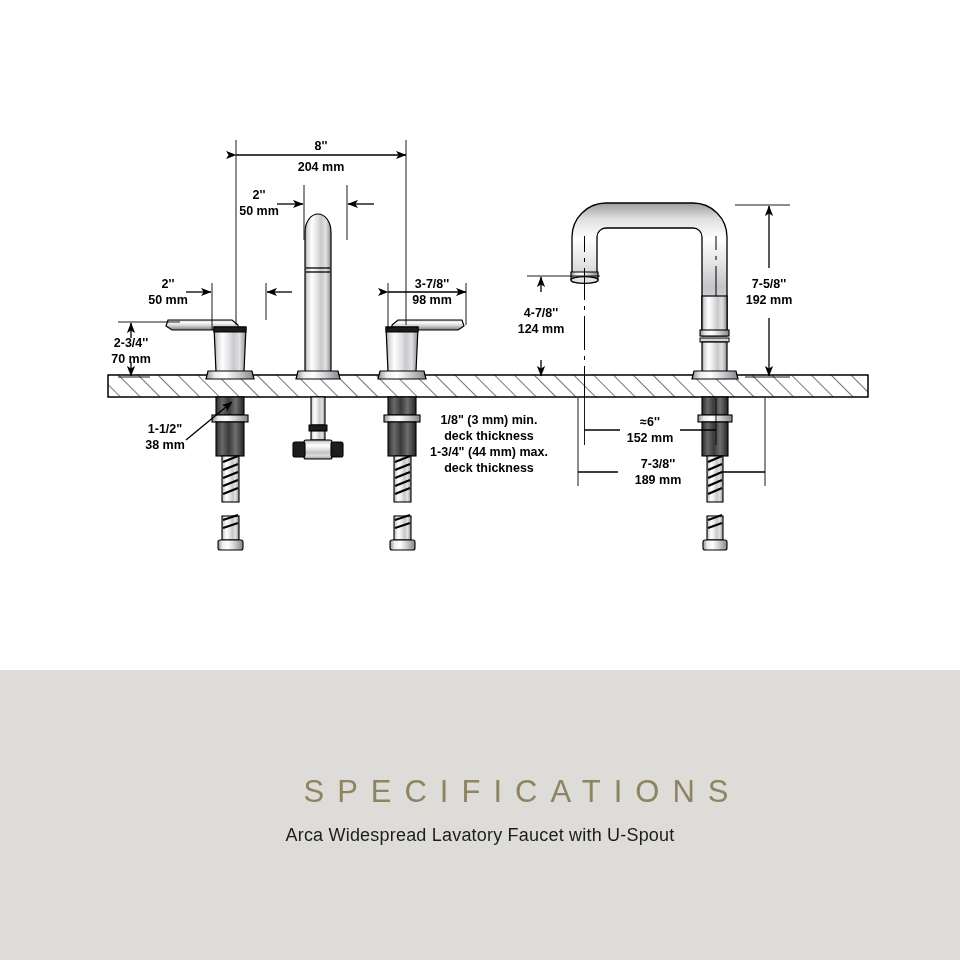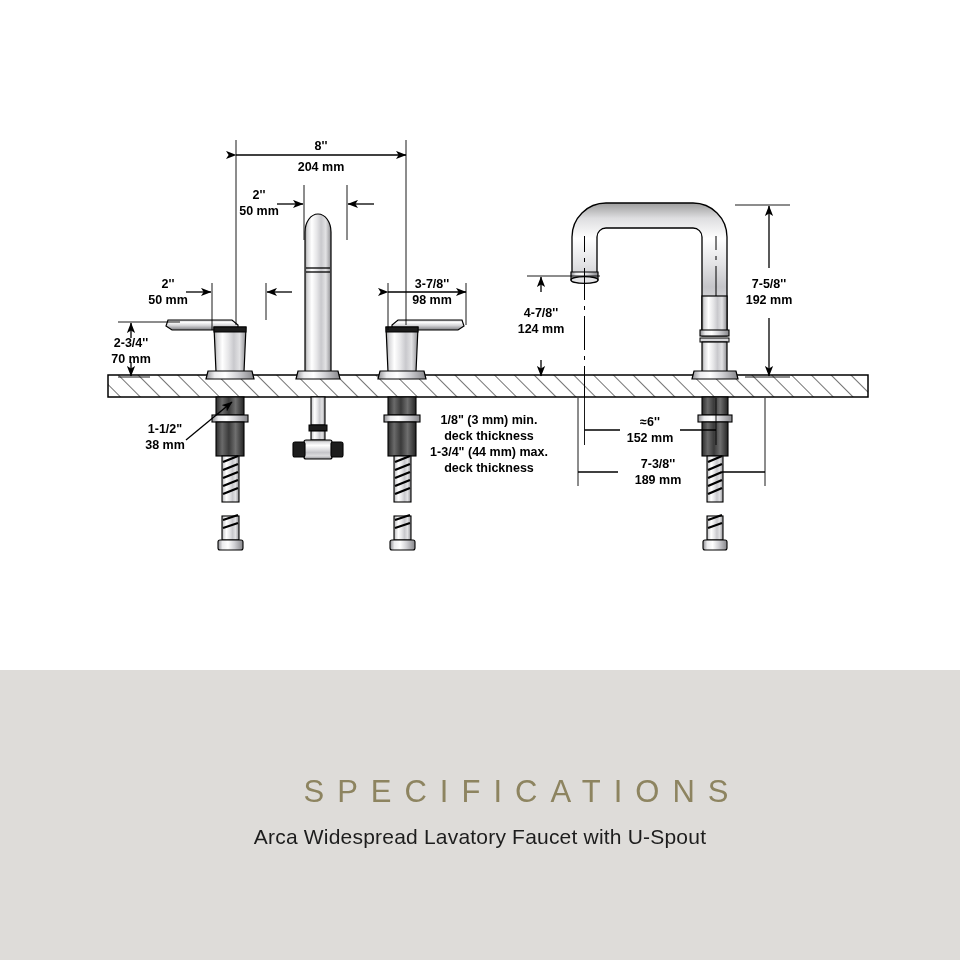--- a/index.html
+++ b/index.html
@@ -27,21 +27,21 @@
     letter-spacing:13px;
     text-indent:13px;
     color:#8d8460;
     font-weight:400;
     white-space:nowrap;
     padding-left:36px;
   }
   #spec-subtitle{
     position:absolute;left:0;top:155px;width:960px;
     text-align:center;
-    font-size:21px;
+    font-size:18px;
     letter-spacing:0.2px;
     color:#1d1d1d;
     font-weight:400;
     white-space:nowrap;
   }
   .dim-text{
     font-family:"Liberation Sans", sans-serif;
     font-size:12.5px;
     font-weight:bold;
     fill:#000;

